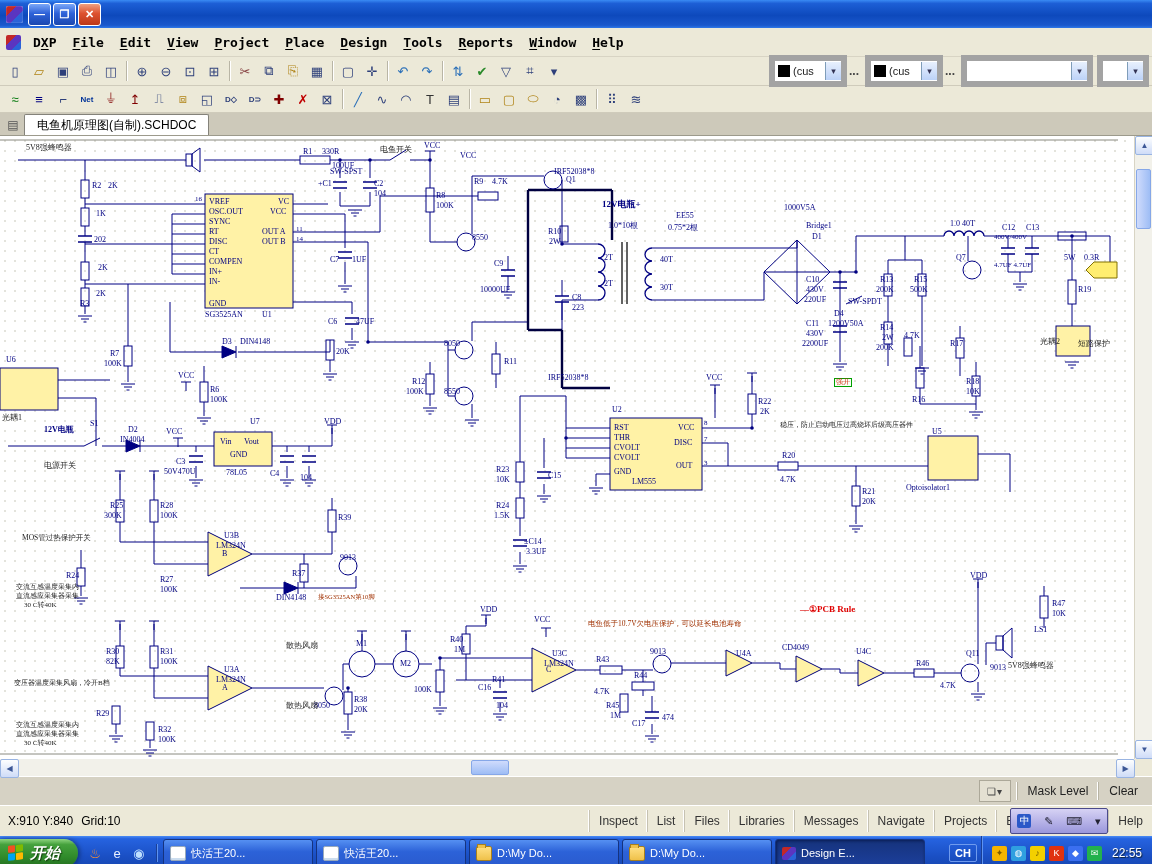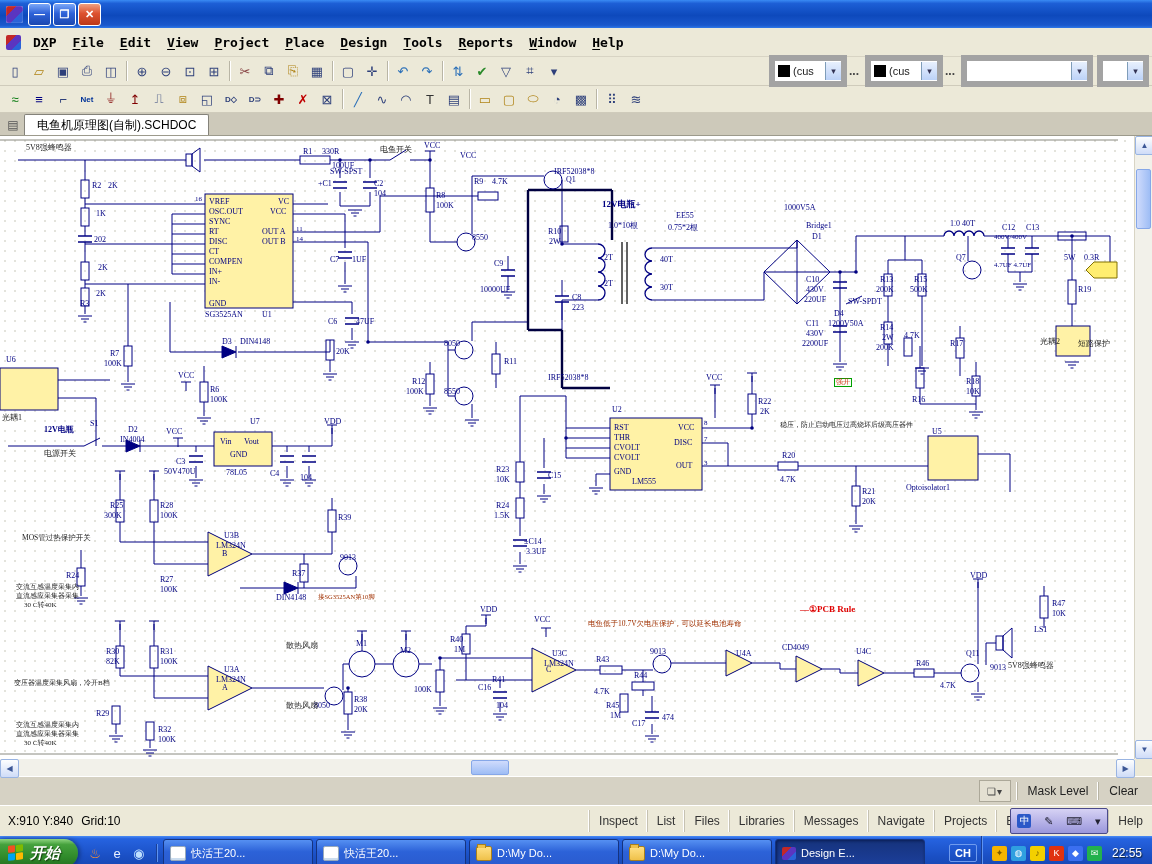--- a/index.html
+++ b/index.html
@@ -608,21 +608,21 @@
         <span class="lab " style="left: 352px; top: 120px;">1UF</span>
         <span class="lab " style="left: 328px; top: 182px;">C6</span>
         <span class="lab " style="left: 356px; top: 182px;">47UF</span>
         <span class="lab " style="left: 178px; top: 236px;">VCC</span>
         <span class="lab " style="left: 210px; top: 250px;">R6</span>
         <span class="lab " style="left: 210px; top: 260px;">100K</span>
         <span class="lab " style="left: 6px; top: 220px;">U6</span>
         <span class="lab blk" style="left: 2px; top: 278px;">光耦1</span>
         <span class="lab bold" style="left: 44px; top: 290px;">12V电瓶</span>
         <span class="lab " style="left: 90px; top: 284px;">S1</span>
-        <span class="lab blk" style="left: 44px; top: 314px;">电源开关</span>
+        <span class="lab blk" style="left: 44px; top: 326px;">电源开关</span>
         <span class="lab " style="left: 128px; top: 290px;">D2</span>
         <span class="lab " style="left: 120px; top: 300px;">IN4004</span>
         <span class="lab " style="left: 166px; top: 292px;">VCC</span>
         <span class="lab " style="left: 176px; top: 322px;">C3</span>
         <span class="lab " style="left: 164px; top: 332px;">50V470U</span>
         <span class="lab " style="left: 250px; top: 282px;">U7</span>
         <span class="lab " style="left: 220px; top: 302px;">Vin</span>
         <span class="lab " style="left: 244px; top: 302px;">Vout</span>
         <span class="lab " style="left: 230px; top: 315px;">GND</span>
         <span class="lab " style="left: 226px; top: 333px;">78L05</span>
@@ -650,21 +650,21 @@
         <span class="lab " style="left: 160px; top: 450px;">100K</span>
         <span class="lab " style="left: 106px; top: 512px;">R30</span>
         <span class="lab " style="left: 106px; top: 522px;">82K</span>
         <span class="lab " style="left: 160px; top: 512px;">R31</span>
         <span class="lab " style="left: 160px; top: 522px;">100K</span>
         <span class="lab " style="left: 224px; top: 530px;">U3A</span>
         <span class="lab " style="left: 216px; top: 540px;">LM324N</span>
         <span class="lab " style="left: 222px; top: 548px;">A</span>
         <span class="lab blk" style="left: 286px; top: 506px;">散热风扇</span>
         <span class="lab " style="left: 356px; top: 504px;">M1</span>
-        <span class="lab " style="left: 400px; top: 511px;">M2</span>
+        <span class="lab " style="left: 400px; top: 524px;">M2</span>
         <span class="lab " style="left: 314px; top: 566px;">8050</span>
         <span class="lab " style="left: 354px; top: 560px;">R38</span>
         <span class="lab " style="left: 354px; top: 570px;">20K</span>
         <span class="lab blk" style="left: 286px; top: 566px;">散热风扇</span>
         <span class="lab blk" style="left: 14px; top: 544px; font-size: 7px;">变压器温度采集风扇，冷开B档</span>
         <span class="lab " style="left: 96px; top: 574px;">R29</span>
         <span class="lab blk" style="left: 16px; top: 586px; font-size: 7px;">交流互感温度采集内</span>
         <span class="lab blk" style="left: 16px; top: 595px; font-size: 7px;">直流感应采集器采集</span>
         <span class="lab blk" style="left: 24px; top: 604px; font-size: 7px;">30 C转40K</span>
         <span class="lab " style="left: 158px; top: 590px;">R32</span>

